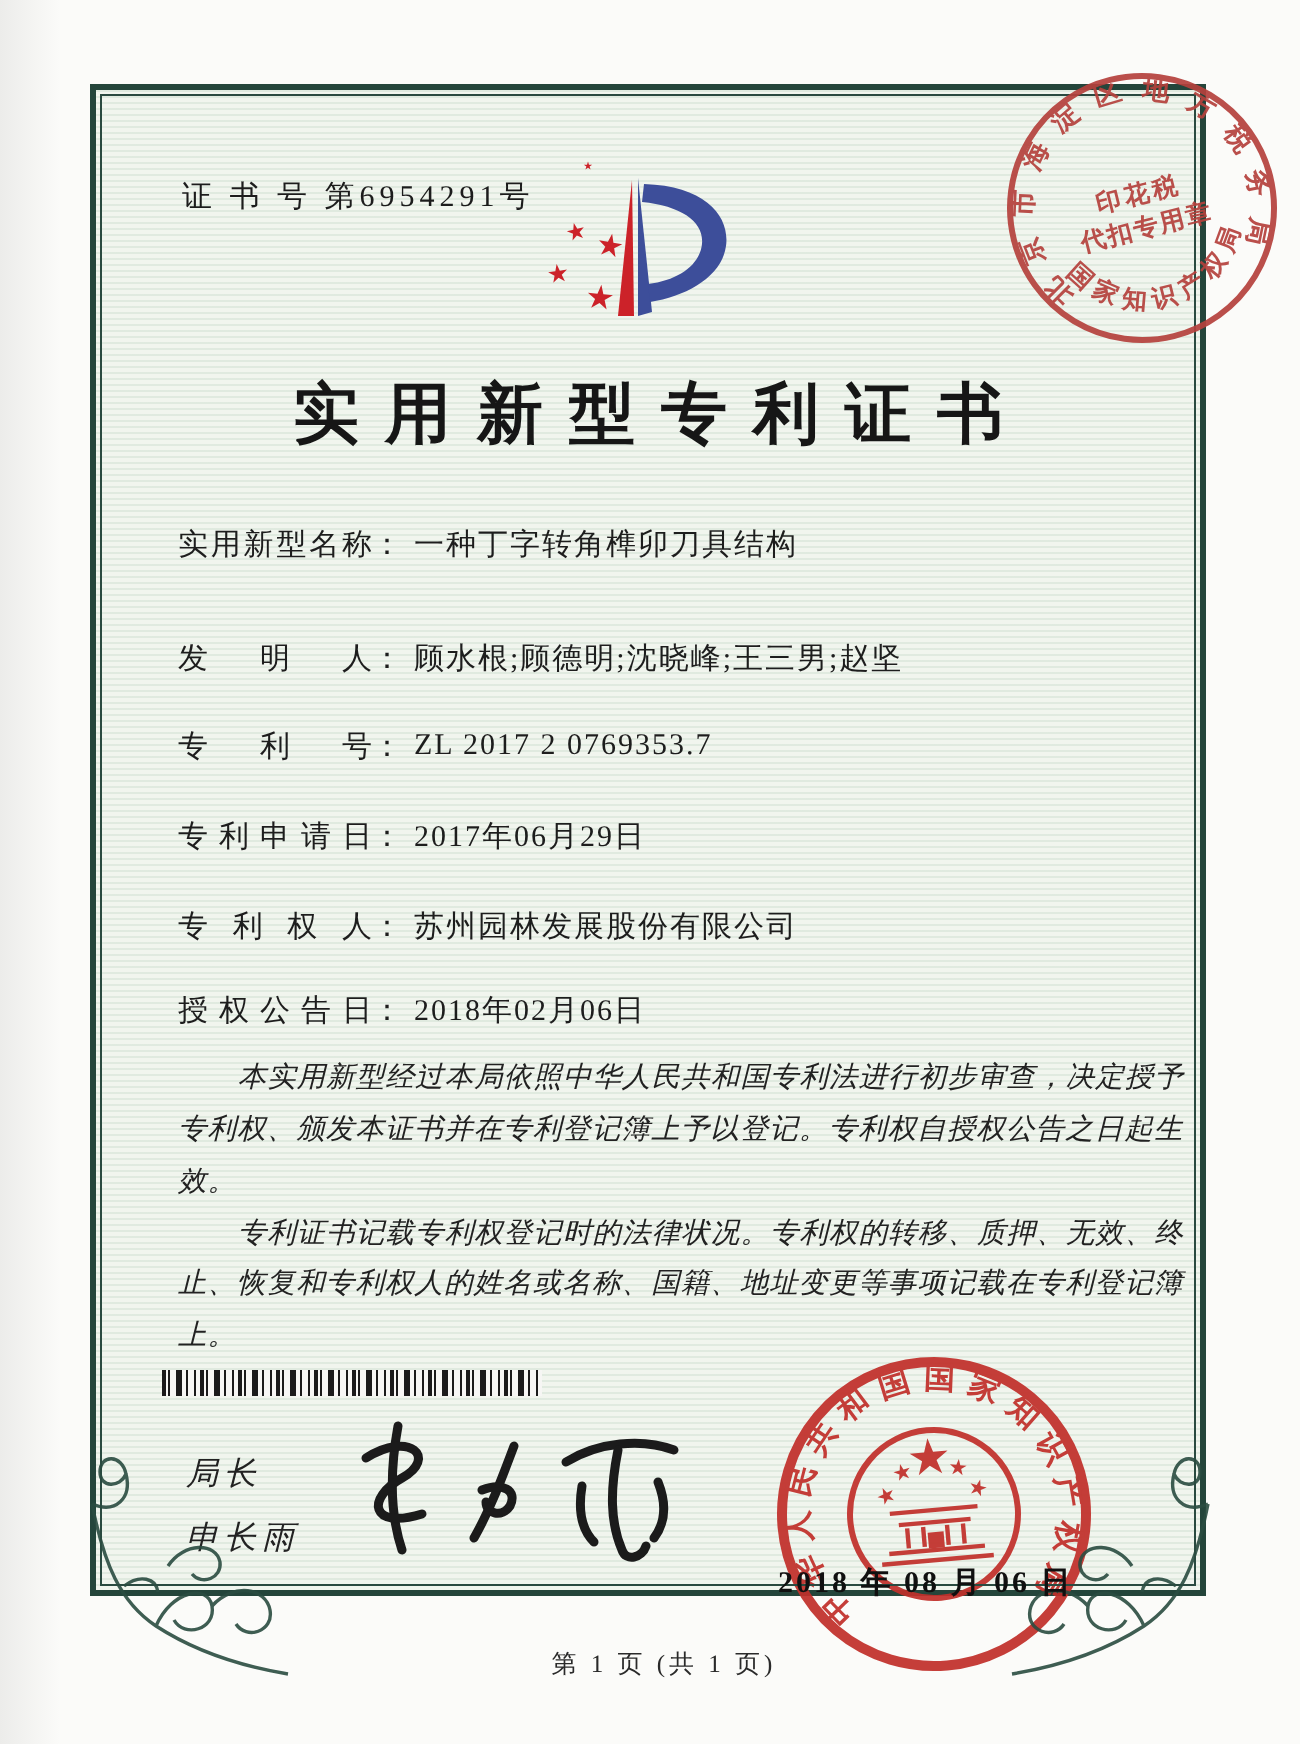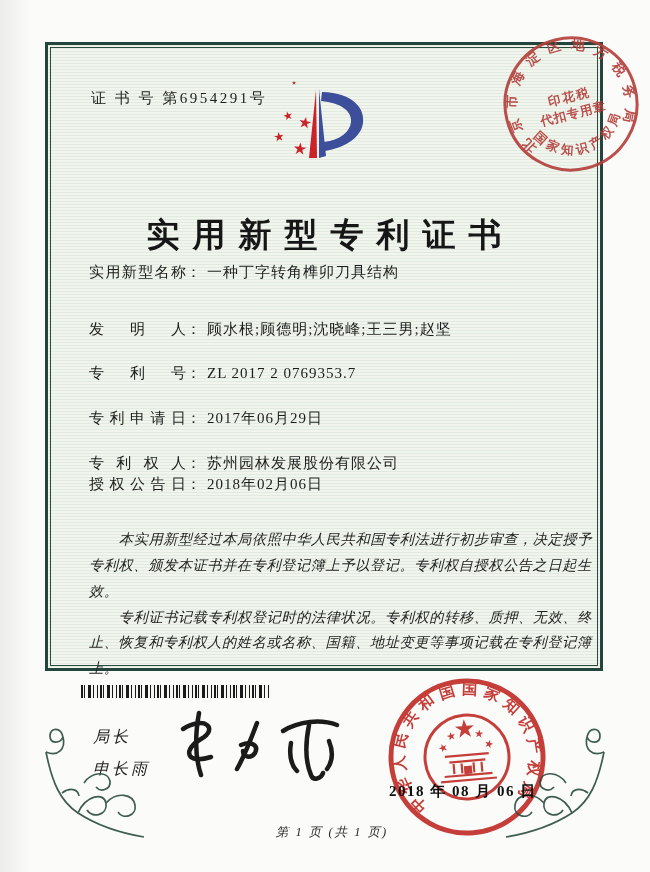--- a/index.html
+++ b/index.html
@@ -9,30 +9,30 @@
     font-family:"Liberation Serif","DejaVu Serif",serif;
     color:#1c1c1c;
     position:relative;
     overflow:hidden;
   }
   .page{position:absolute;inset:0;}
   .scan-shade{position:absolute;left:0;top:0;bottom:0;width:30px;
     background:linear-gradient(90deg,#ececea 0,#fbfbf9 100%);}
   
   .frame{
-    position:absolute;left:45px;top:42px;width:558px;height:629px;
+    position:absolute;left:45px;top:42px;width:558px;height:756px;
     border:3px solid #24453b;
     background-color:#f1f5ee;
     background-image:repeating-linear-gradient(180deg,rgba(140,180,152,.17) 0 1px,rgba(255,255,255,0) 1px 3px);
     box-sizing:border-box;
   }
   .frame::after{content:"";position:absolute;inset:2px;border:1px solid #2a4a40;pointer-events:none;}
   .abs{position:absolute;}
   .title{left:0;right:0;top:183px;text-align:center;font-size:33px;font-weight:bold;
-    letter-spacing:13px;text-indent:13px;color:#161616;margin-top:28px;}
+    letter-spacing:13px;text-indent:13px;color:#161616;}
   
   .field{left:86px;right:70px;font-size:15px;display:flex;align-items:center;color:#1d1d1d;}
   .field .lbl{display:inline-block;width:97px;text-align:justify;text-align-last:justify;font-weight:500;flex:none;}
   .field .colon{flex:none;margin-right:6px;}
   .field .val{letter-spacing:1px;}
   
   .body-text{left:86px;width:506px;top:524px;font-size:14.2px;line-height:1.82;
     font-style:italic;letter-spacing:.6px;color:#222;}
   .body-text p{margin:0;text-indent:2.1em;}
   
@@ -41,21 +41,21 @@
       #1a1a1a 0 2px,#f6f6f4 2px 3px,#1a1a1a 3px 4px,#f6f6f4 4px 7px,
       #1a1a1a 7px 10px,#f6f6f4 10px 12px,#1a1a1a 12px 13px,#f6f6f4 13px 16px,
       #1a1a1a 16px 17px,#f6f6f4 17px 19px);}
   .signer{left:90px;font-family:"Liberation Sans","DejaVu Sans",sans-serif;
     font-size:16px;letter-spacing:3px;color:#222;font-style:italic;}
   .signer-title{top:724px;}
   .signer-name{top:756px;}
   .seal{left:376px;top:666px;}
   .seal-date{left:386px;top:779px;font-size:15px;font-weight:600;letter-spacing:1.5px;color:#101010;z-index:5;}
   .tax-stamp{left:496px;top:28px;z-index:6;}
-  .footer{left:16px;right:0;top:821px;text-align:center;font-size:12.5px;letter-spacing:2px;color:#2a2a2a;font-style:italic;}
+  .footer{left:16px;right:0;top:821px;text-align:center;font-size:12.5px;letter-spacing:2px;color:#2a2a2a;}
   .ornament{z-index:3;}
   .orn-right{left:500px;top:696px;transform:scaleX(-1);}
   svg{display:block;}
 </style>
 </head>
 <body>
 
 <div class="page">
   <div class="scan-shade"></div>
 
@@ -116,21 +116,21 @@
     <div class="abs field" style="top:364px;left:41px;right:40px">
       <span class="lbl">专利申请日</span>
         <span class="colon">：</span>
         <span class="val">2017年06月29日</span>
     </div>
     <div class="abs field" style="top:409px;left:41px;right:40px">
       <span class="lbl">专利权人</span>
         <span class="colon">：</span>
         <span class="val">苏州园林发展股份有限公司</span>
     </div>
-    <div class="abs field" style="top:430px;left:41px;right:40px">
+    <div class="abs field" style="top:451px;left:41px;right:40px">
       <span class="lbl">授权公告日</span>
         <span class="colon">：</span>
         <span class="val">2018年02月06日</span>
     </div>
 
     <div class="abs body-text" style="left:41px;top:482px">
       <p>本实用新型经过本局依照中华人民共和国专利法进行初步审查，决定授予专利权、颁发本证书并在专利登记簿上予以登记。专利权自授权公告之日起生效。</p>
       <p>专利证书记载专利权登记时的法律状况。专利权的转移、质押、无效、终止、恢复和专利权人的姓名或名称、国籍、地址变更等事项记载在专利登记簿上。</p>
     </div>
 

